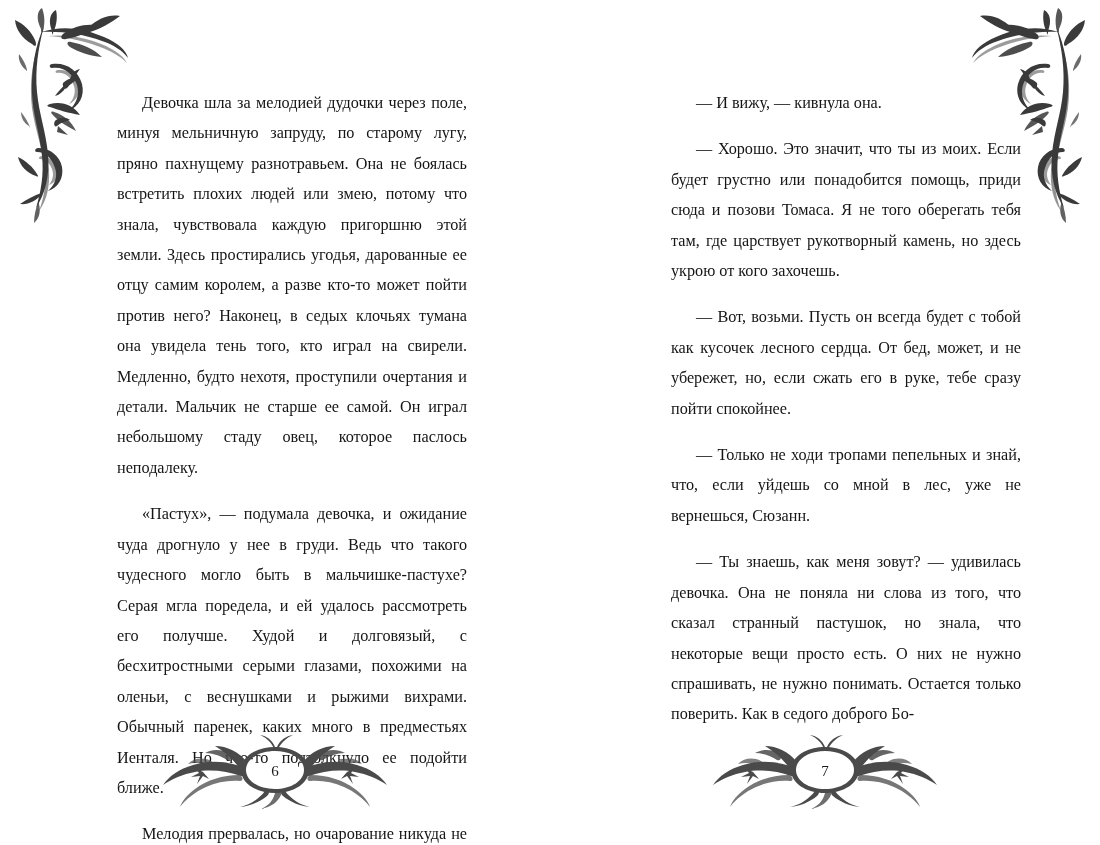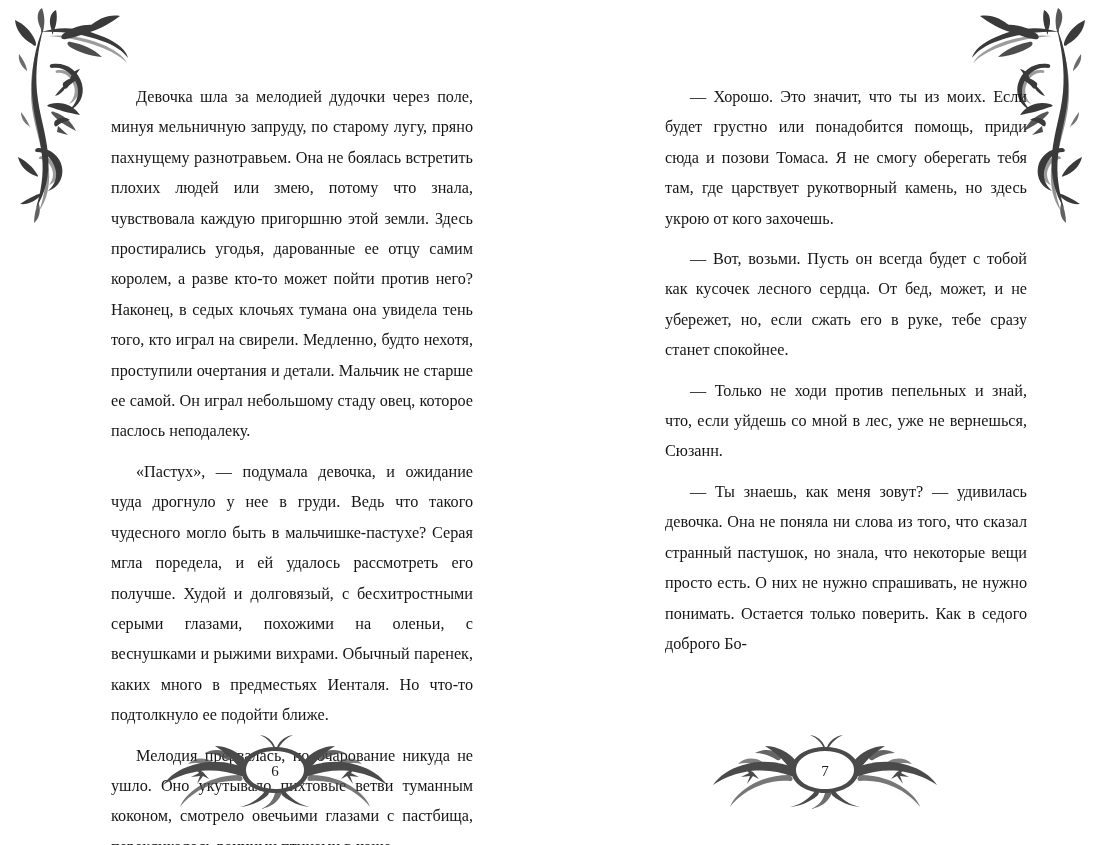--- a/index.html
+++ b/index.html
@@ -40,21 +40,21 @@
     line-height: 30.4px;
     text-align: justify;
     text-justify: inter-word;
     color: #151515;
     -webkit-font-smoothing: antialiased;
   }
   .page-left .text-column  { left: 101px; }
   .page-right .text-column { left: 105px; }
 
   .para {
-    margin: 10px;
+    margin: 16px;
     text-indent: 25px;
     hyphens: manual;
   }
 
   
   .corner-orn {
     position: absolute;
     top: 8px;
     width: 120px;
     height: 215px;
@@ -231,23 +231,24 @@
           <path d="M28 168 C19 165 12 158 10 149 C18 153 25 159 29 166 C31 169 30 169 28 168 Z"></path>
           <path d="M34 186 C28 193 20 197 12 196 C19 191 27 187 34 185 C36 184 35 185 34 186 Z"></path>
           <path d="M31 196 C33 204 31 211 26 215 C26 207 28 200 30 195 C31 193 31 194 31 196 Z" opacity="0.8"></path>
           <path d="M18 62 C13 58 10 52 11 46 C15 51 18 57 19 62 C19 64 19 63 18 62 Z" opacity="0.75"></path>
           <path d="M21 118 C16 115 13 110 13 104 C17 109 20 114 22 119 C22 121 22 119 21 118 Z" opacity="0.7"></path>
         </g>
       </svg>
     </div>
 
     <div class="text-column">
-      <p class="para">— Хорошо. Это значит, что ты из моих. Если будет грустно или понадобится помощь, приди сюда и позови Томаса. Я не смогу оберегать тебя там, где царствует рукотворный камень, но здесь укрою от кого захочешь.</p>
-      <p class="para">— Вот, возьми. Пусть он всегда будет с тобой как кусочек лесного сердца. От бед, может, и не убережет, но, если сжать его в руке, тебе сразу станет спокойнее.</p>
-      <p class="para">— Только не ходи против пепельных и знай, что, если уйдешь со мной в лес, уже не вернешься, Сюзанн.</p>
+      <p class="para">— И вижу, — кивнула она.</p>
+      <p class="para">— Хорошо. Это значит, что ты из моих. Если будет грустно или понадобится помощь, приди сюда и позови Томаса. Я не того оберегать тебя там, где царствует рукотворный камень, но здесь укрою от кого захочешь.</p>
+      <p class="para">— Вот, возьми. Пусть он всегда будет с тобой как кусочек лесного сердца. От бед, может, и не убережет, но, если сжать его в руке, тебе сразу пойти спокойнее.</p>
+      <p class="para">— Только не ходи тропами пепельных и знай, что, если уйдешь со мной в лес, уже не вернешься, Сюзанн.</p>
       <p class="para">— Ты знаешь, как меня зовут? — удивилась девочка. Она не поняла ни слова из того, что сказал странный пастушок, но знала, что некоторые вещи просто есть. О них не нужно спрашивать, не нужно понимать. Остается только поверить. Как в седого доброго Бо-</p>
     </div>
 
     <div class="folio">
       <svg viewBox="0 0 240 74" xmlns="http://www.w3.org/2000/svg">
         <g fill="#4a4a4a">
           <path d="M120 12 C139 12 154 22 154 35 C154 48 139 58 120 58 C101 58 86 48 86 35
                    C86 22 101 12 120 12 Z M120 16 C104 16 91 24 91 35 C91 46 104 54 120 54
                    C136 54 149 46 149 35 C149 24 136 16 120 16 Z"></path>
           <path d="M88 32 C72 26 54 25 38 30 C24 34 14 41 8 50 C17 44 28 39 40 37

